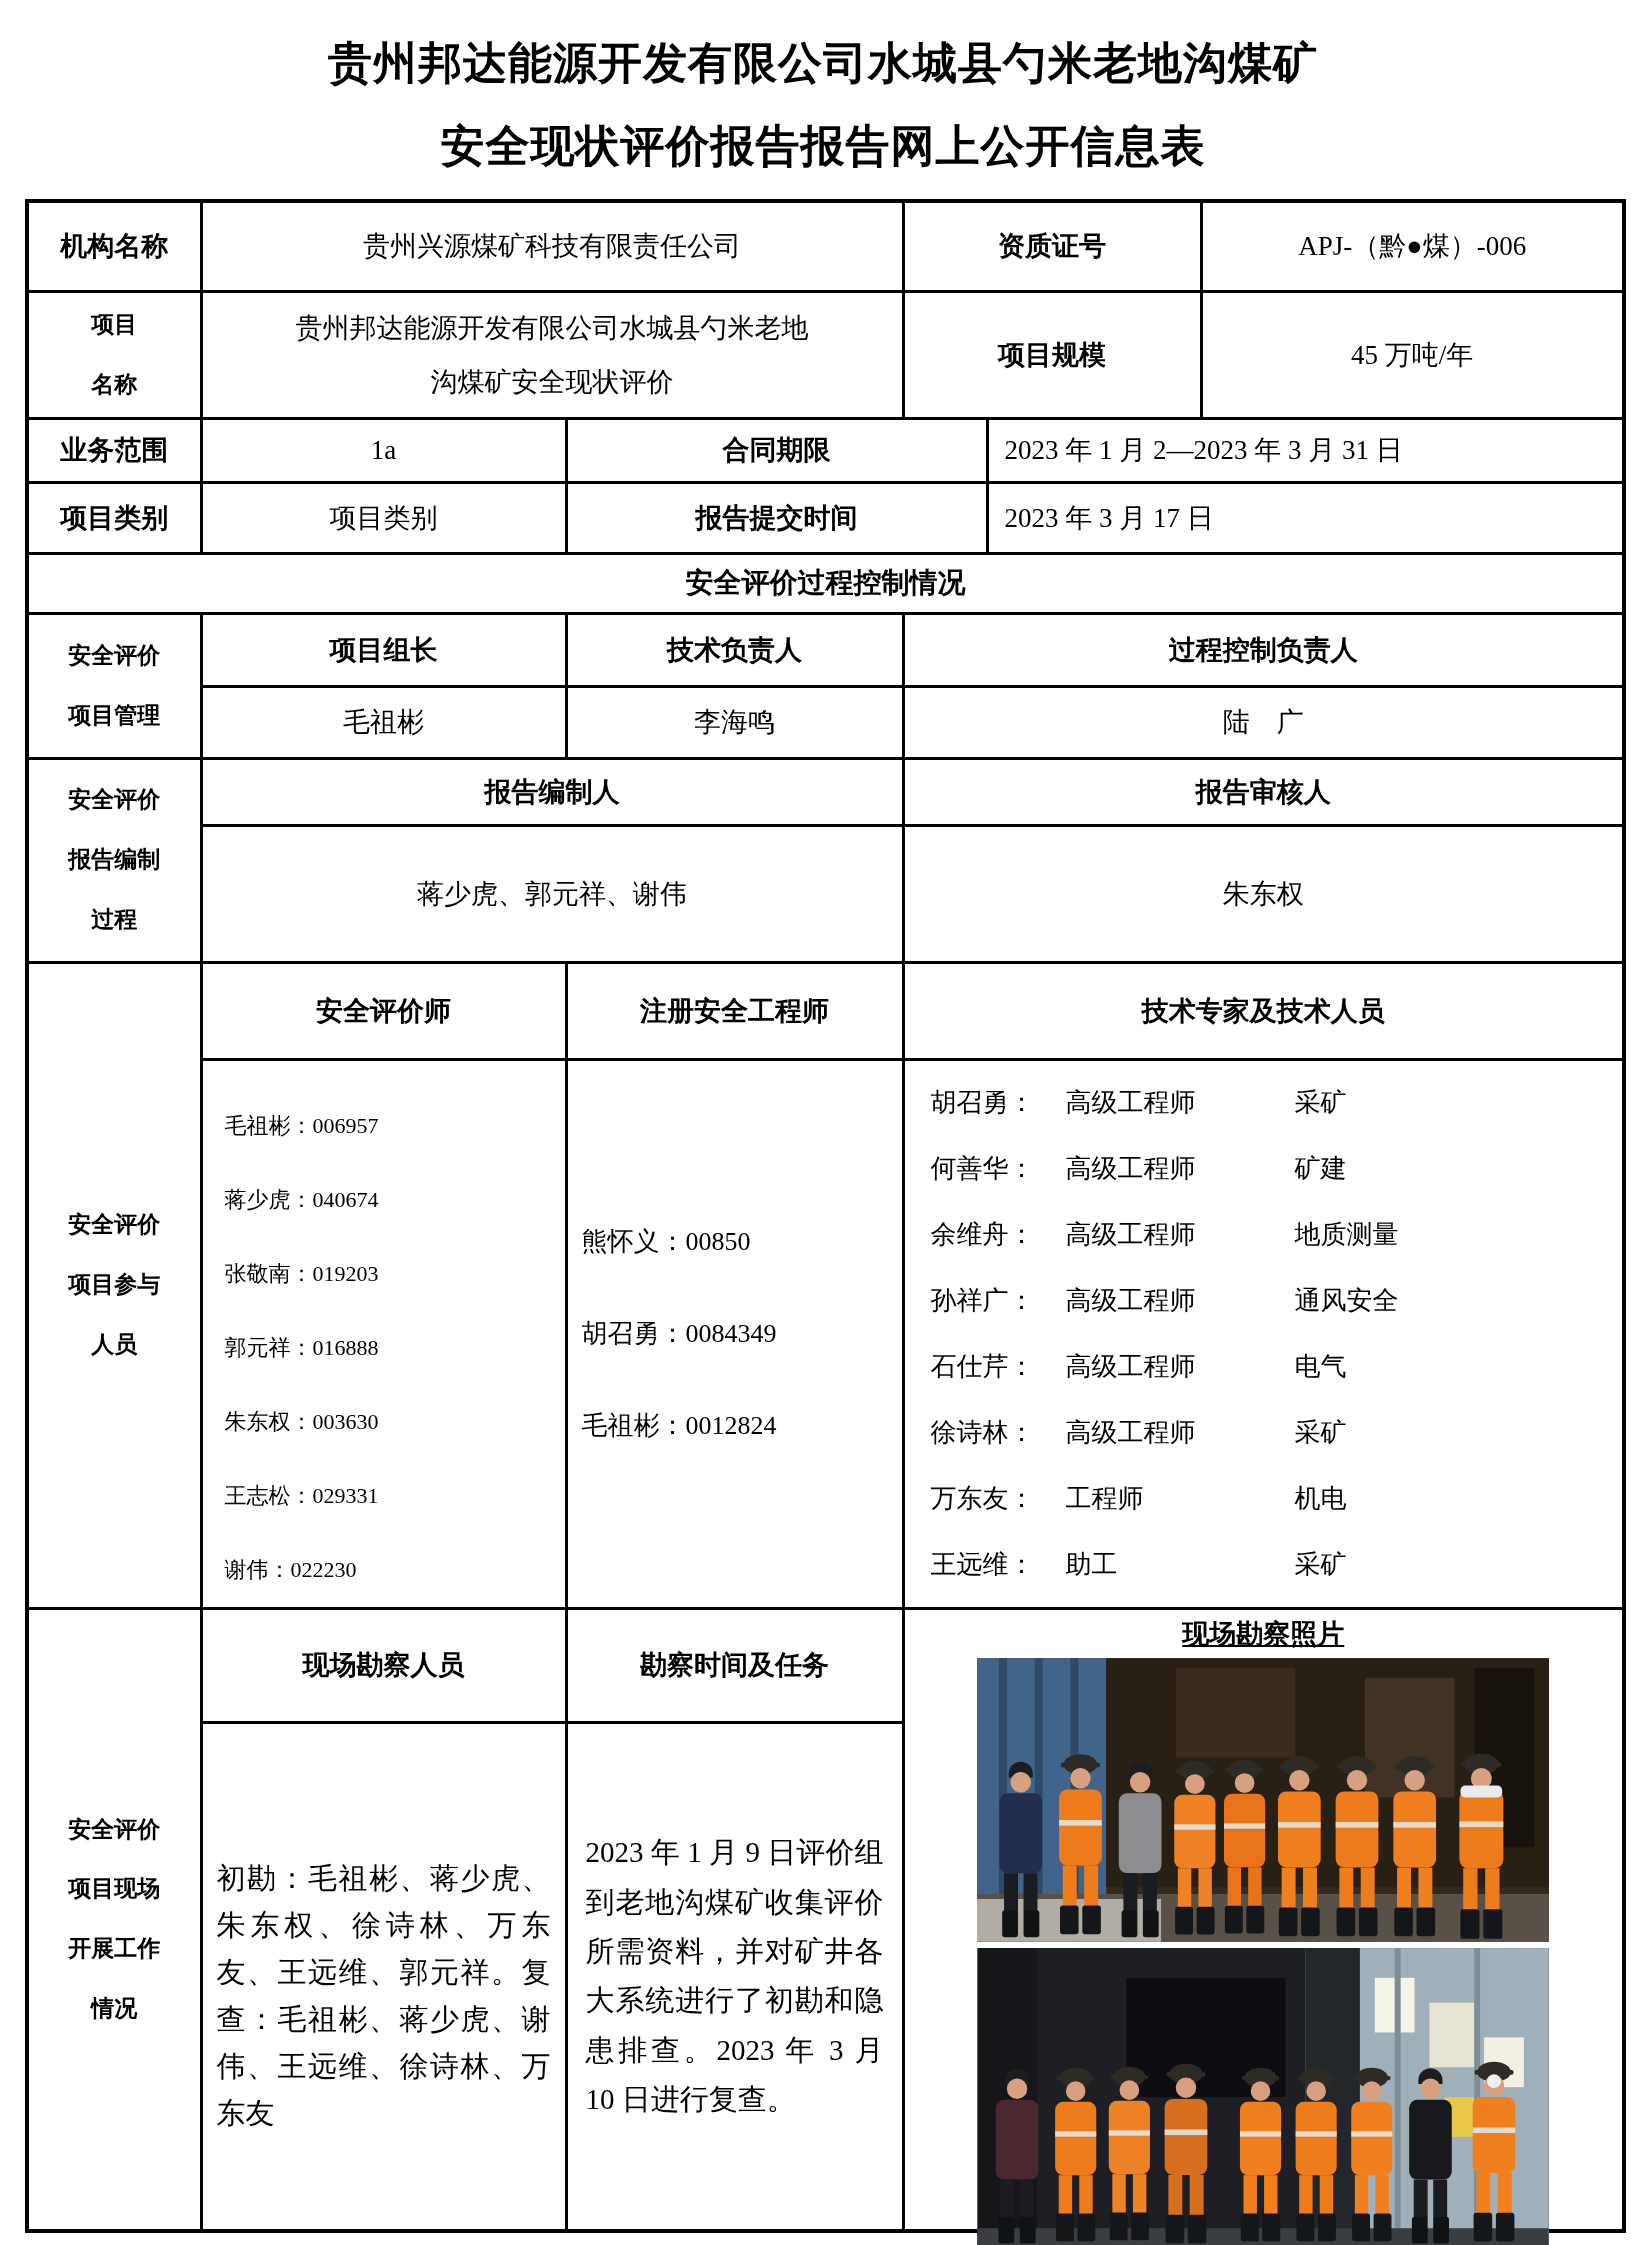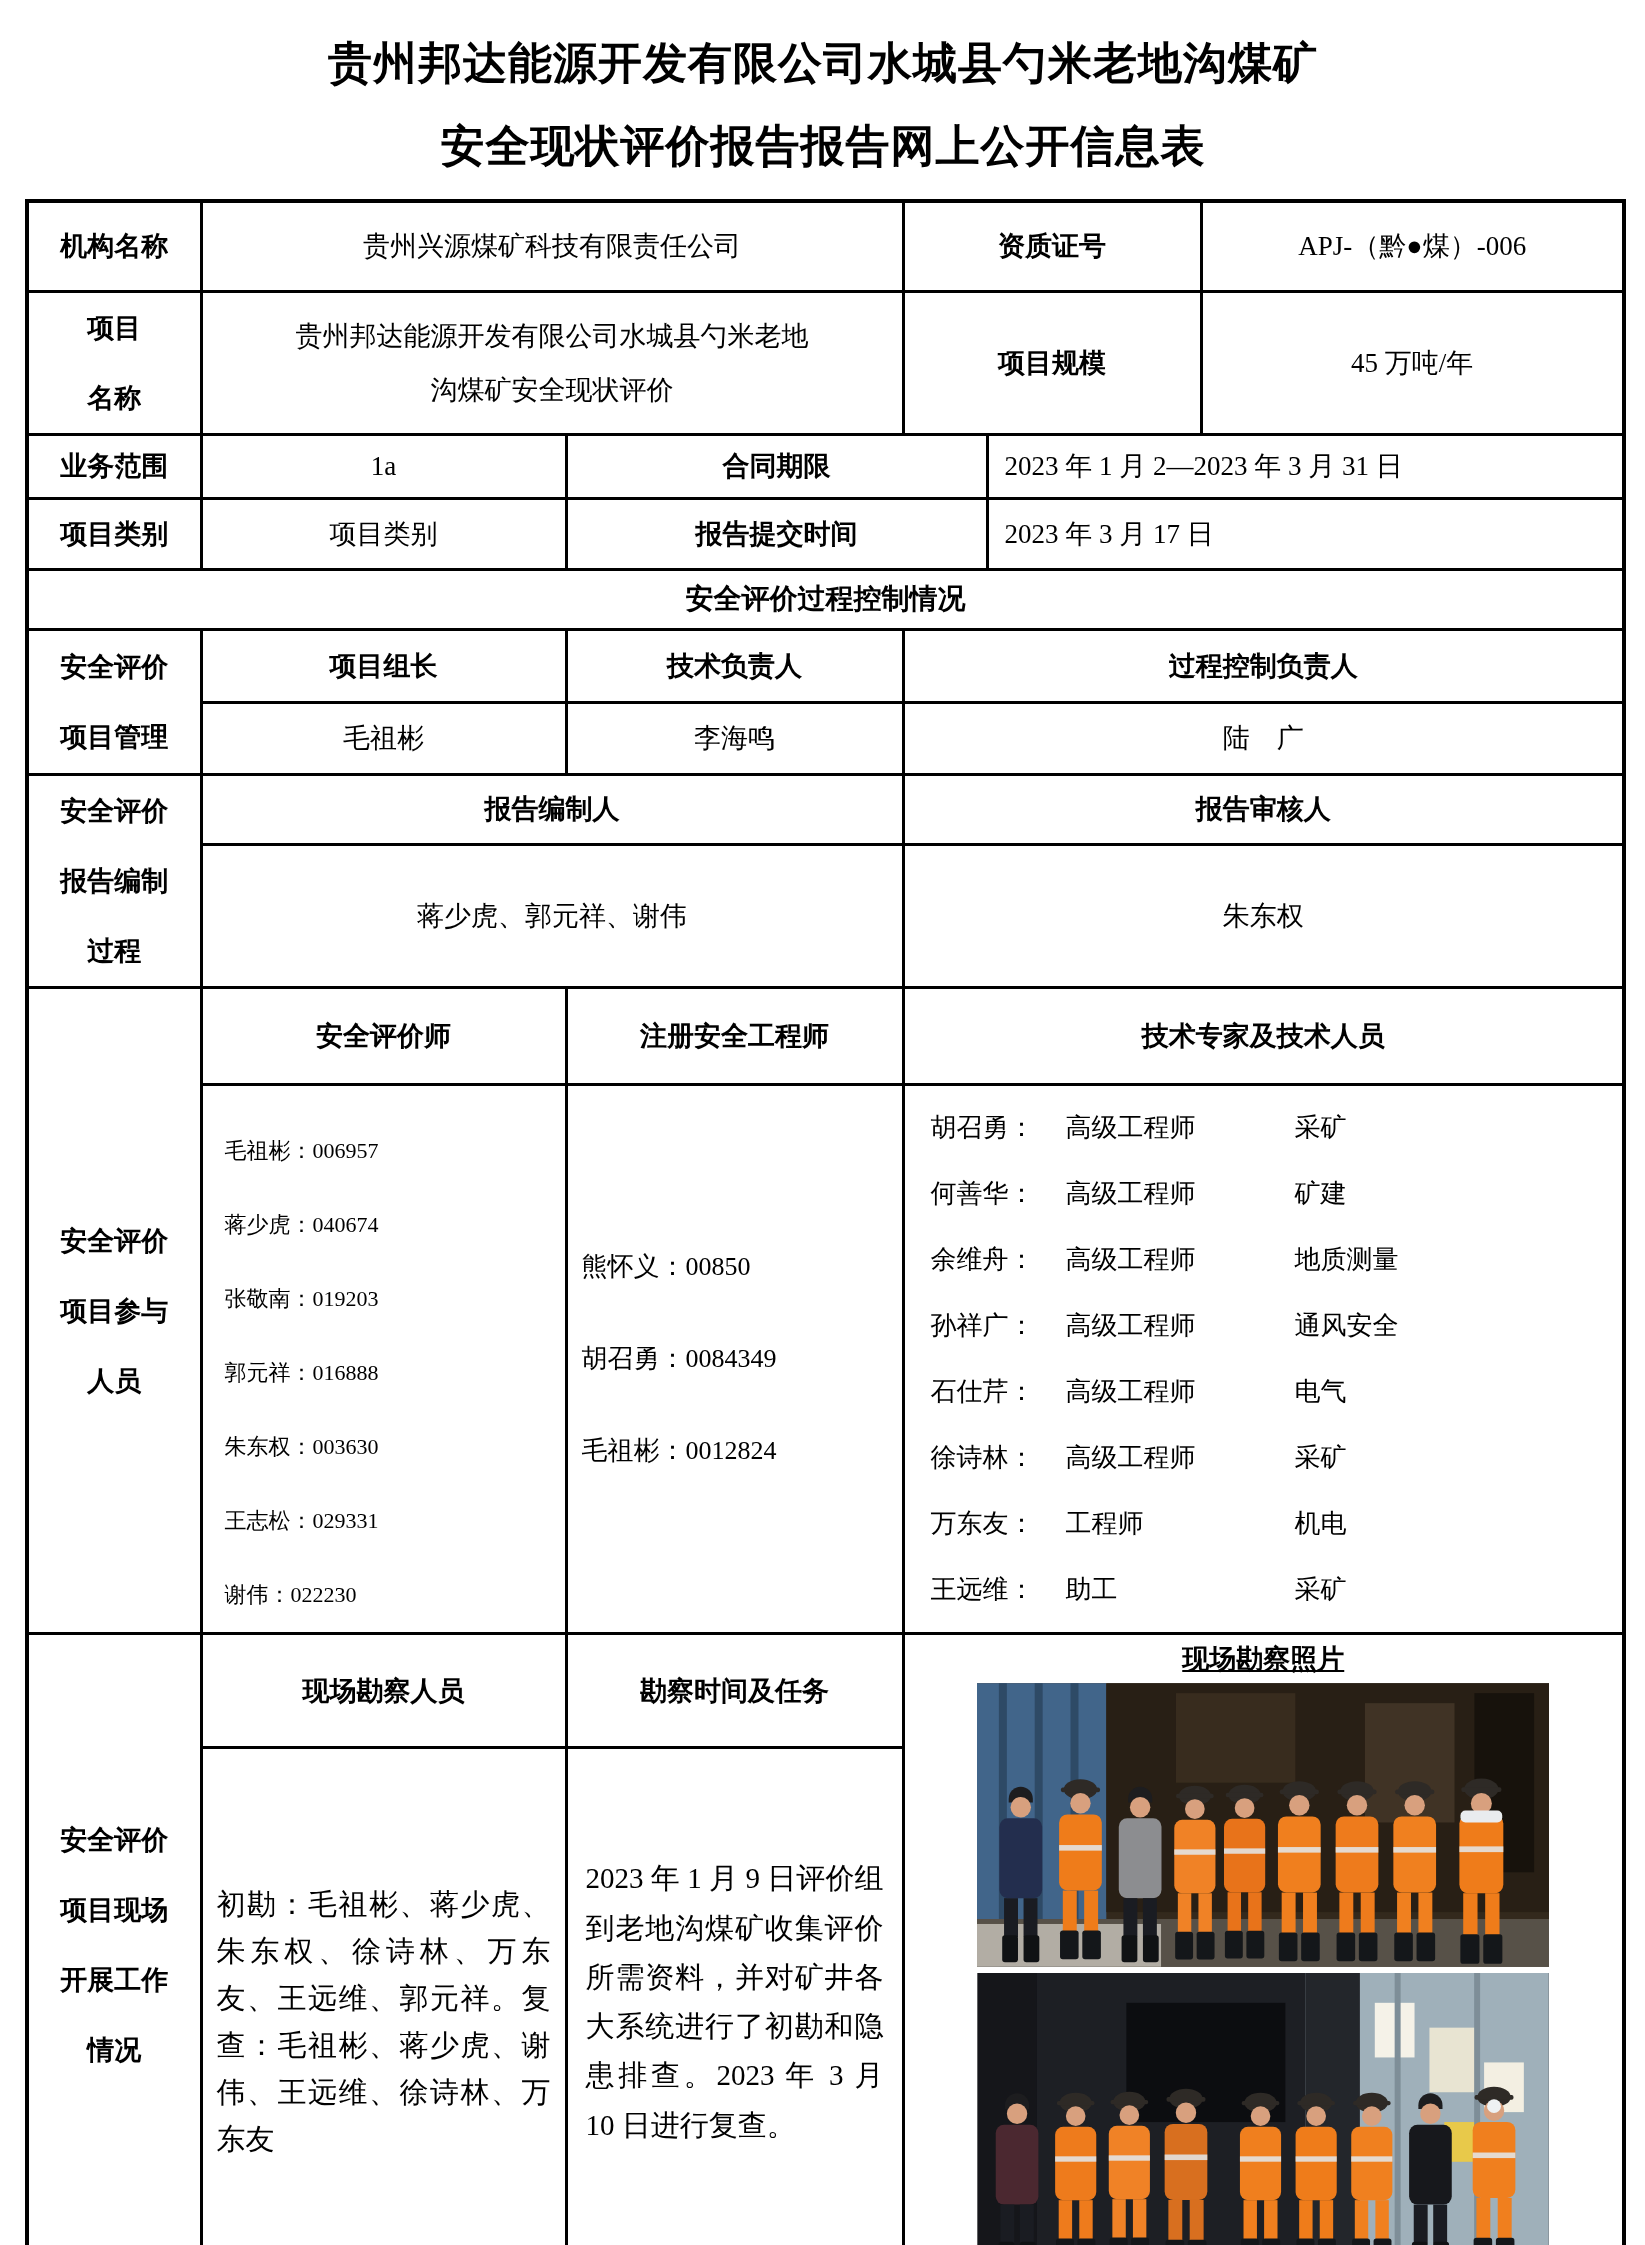--- a/index.html
+++ b/index.html
@@ -9,21 +9,21 @@
          font-family:"Liberation Sans","DejaVu Sans",sans-serif;font-size:44px;letter-spacing:1px;}
   .title.l1{top:34px;}
   .title.l2{top:117px;}
   table.doc-table{position:absolute;left:25px;top:199px;width:1597px;border-collapse:collapse;
         table-layout:fixed;border:4px solid #000;}
   td{border:3px solid #000;vertical-align:middle;text-align:center;padding:0;overflow:hidden;}
   .label,.hdr{font-family:"Liberation Sans","DejaVu Sans",sans-serif;font-weight:bold;font-size:27px;}
   .value{font-size:27px;}
   .left{text-align:left;padding-left:16px;}
   .preline{white-space:pre-line;}
-  .rowlabel{font-family:"Liberation Sans","DejaVu Sans",sans-serif;font-weight:bold;font-size:27px;
+  .rowlabel{font-family:"Liberation Sans","DejaVu Sans",sans-serif;font-weight:bold;font-size:23px;
         white-space:pre-line;line-height:2.6;}
   .proj-val{line-height:2.0;margin-left:48px;}
   .sect{font-size:28px;}
   .list-cell{vertical-align:middle;}
   .list-col{display:flex;flex-direction:column;justify-content:center;height:100%;}
   .evaluators{justify-content:flex-start;padding-top:28px;}
   .evaluators .list-row{line-height:74px;font-size:22px;text-align:left;padding-left:22px;}
   .evaluators .list-row:last-child{font-size:22px;}
   .engineers .list-row{line-height:92px;font-size:26px;text-align:left;padding-left:14px;}
   .experts .list-row{display:flex;line-height:66px;font-size:26px;text-align:left;padding-left:26px;}

